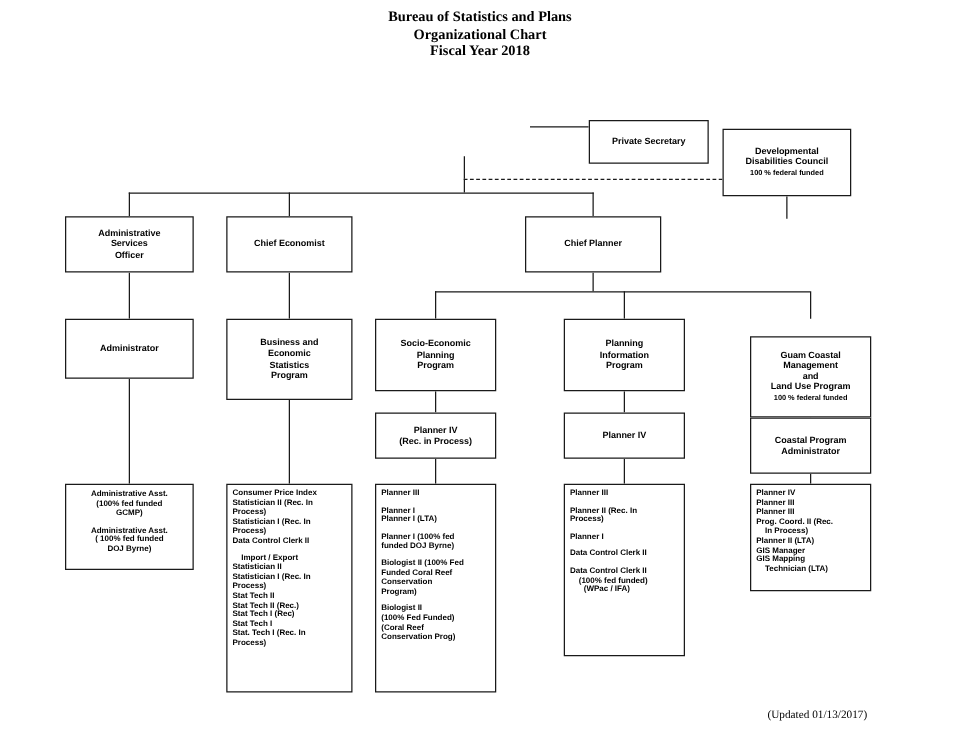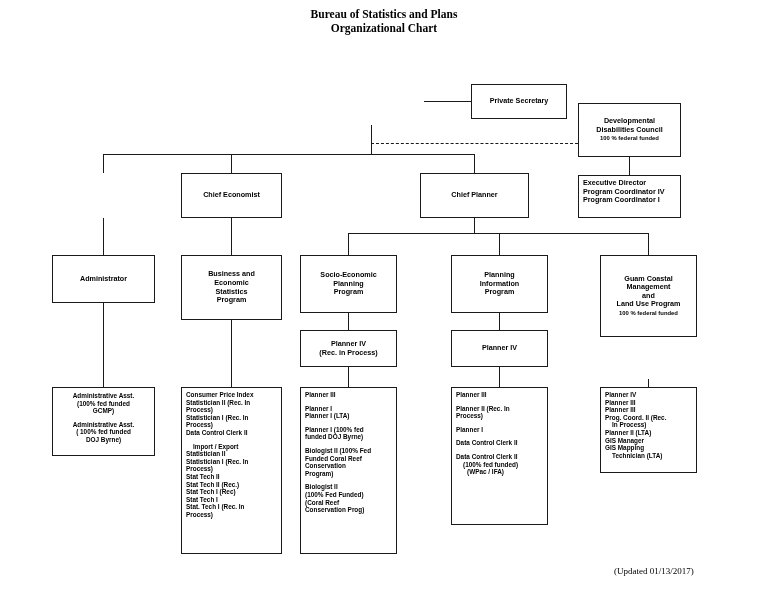--- a/index.html
+++ b/index.html
@@ -63,20 +63,21 @@
   }
 </style>
 </head>
 <body>
 
 <div id="chart">
 
   <div class="title">
     <div>Bureau of Statistics and Plans</div>
     <div>Organizational Chart</div>
+    <div>Fiscal Year 2018</div>
   </div>
 
   <div class="ln lh" style="left:424px;top:101px;width:47px;"></div>
 
   <div class="ln lv" style="left:371px;top:125px;height:18px;"></div>
 
   <div class="dash" style="left:371px;top:143px;width:207px;"></div>
 
   <div class="ln lv" style="left:629px;top:157px;height:18px;"></div>
 
@@ -102,42 +103,42 @@
 
   <div class="ln lv" style="left:648px;top:320px;height:14px;"></div>
 
   <div class="ln lv" style="left:103px;top:303px;height:84px;"></div>
   <div class="ln lv" style="left:231px;top:320px;height:67px;"></div>
   <div class="ln lv" style="left:348px;top:367px;height:20px;"></div>
   <div class="ln lv" style="left:499px;top:367px;height:20px;"></div>
   <div class="ln lv" style="left:648px;top:379px;height:8px;"></div>
 
 
-  <div class="box center" style="left:471px;top:84px;width:96px;height:35px;">
+  <div class="box center" style="left:471px;top:96px;width:96px;height:35px;">
     <div class="inner">
       <span>Private Secretary</span>
     </div>
   </div>
 
   <div class="box center" style="left:578px;top:103px;width:103px;height:54px;">
     <div class="inner">
       <span>Developmental</span><br>
       <span>Disabilities Council</span><br>
       <span class="sub">100 % federal funded</span>
     </div>
   </div>
 
-  <div class="box topleft" style="left:578px;top:175px;width:103px;height:43px;">
-    <div class="inner">
-      <span>Executive Director</span><br>
-      <span>Program Coordinator IV</span><br>
-      <span>Program Coordinator I</span>
-    </div>
-  </div>
-
+
+  <div class="box center" style="left:52px;top:173px;width:103px;height:45px;">
+    <div class="inner">
+      <span>Administrative</span><br>
+      <span>Services</span><br>
+      <span>Officer</span>
+    </div>
+  </div>
 
   <div class="box center" style="left:181px;top:173px;width:101px;height:45px;">
     <div class="inner">
       <span>Chief Economist</span>
     </div>
   </div>
 
   <div class="box center" style="left:420px;top:173px;width:109px;height:45px;">
     <div class="inner">
       <span>Chief Planner</span>
@@ -168,21 +169,21 @@
   </div>
 
   <div class="box center" style="left:451px;top:255px;width:97px;height:58px;">
     <div class="inner">
       <span>Planning</span><br>
       <span>Information</span><br>
       <span>Program</span>
     </div>
   </div>
 
-  <div class="box center" style="left:600px;top:255px;width:97px;height:82px;">
+  <div class="box center" style="left:600px;top:269px;width:97px;height:65px;">
     <div class="inner">
       <span>Guam Coastal</span><br>
       <span>Management</span><br>
       <span>and</span><br>
       <span>Land Use Program</span><br>
       <span class="sub">100 % federal funded</span>
     </div>
   </div>
 
   <div class="box center" style="left:300px;top:330px;width:97px;height:37px;">
@@ -191,20 +192,26 @@
       <span>(Rec. in Process)</span>
     </div>
   </div>
 
   <div class="box center" style="left:451px;top:330px;width:97px;height:37px;">
     <div class="inner">
       <span>Planner IV</span>
     </div>
   </div>
 
+  <div class="box center" style="left:600px;top:334px;width:97px;height:45px;">
+    <div class="inner">
+      <span>Coastal Program</span><br>
+      <span>Administrator</span>
+    </div>
+  </div>
 
   <div class="box listc" style="left:52px;top:387px;width:103px;height:69px;">
     <div class="inner">
       <span>Administrative Asst.</span><br>
       <span>(100% fed funded</span><br>
       <span>GCMP)</span>
       <span class="gap"></span>
       <span>Administrative Asst.</span><br>
       <span>( 100% fed funded</span><br>
       <span>DOJ Byrne)</span>

